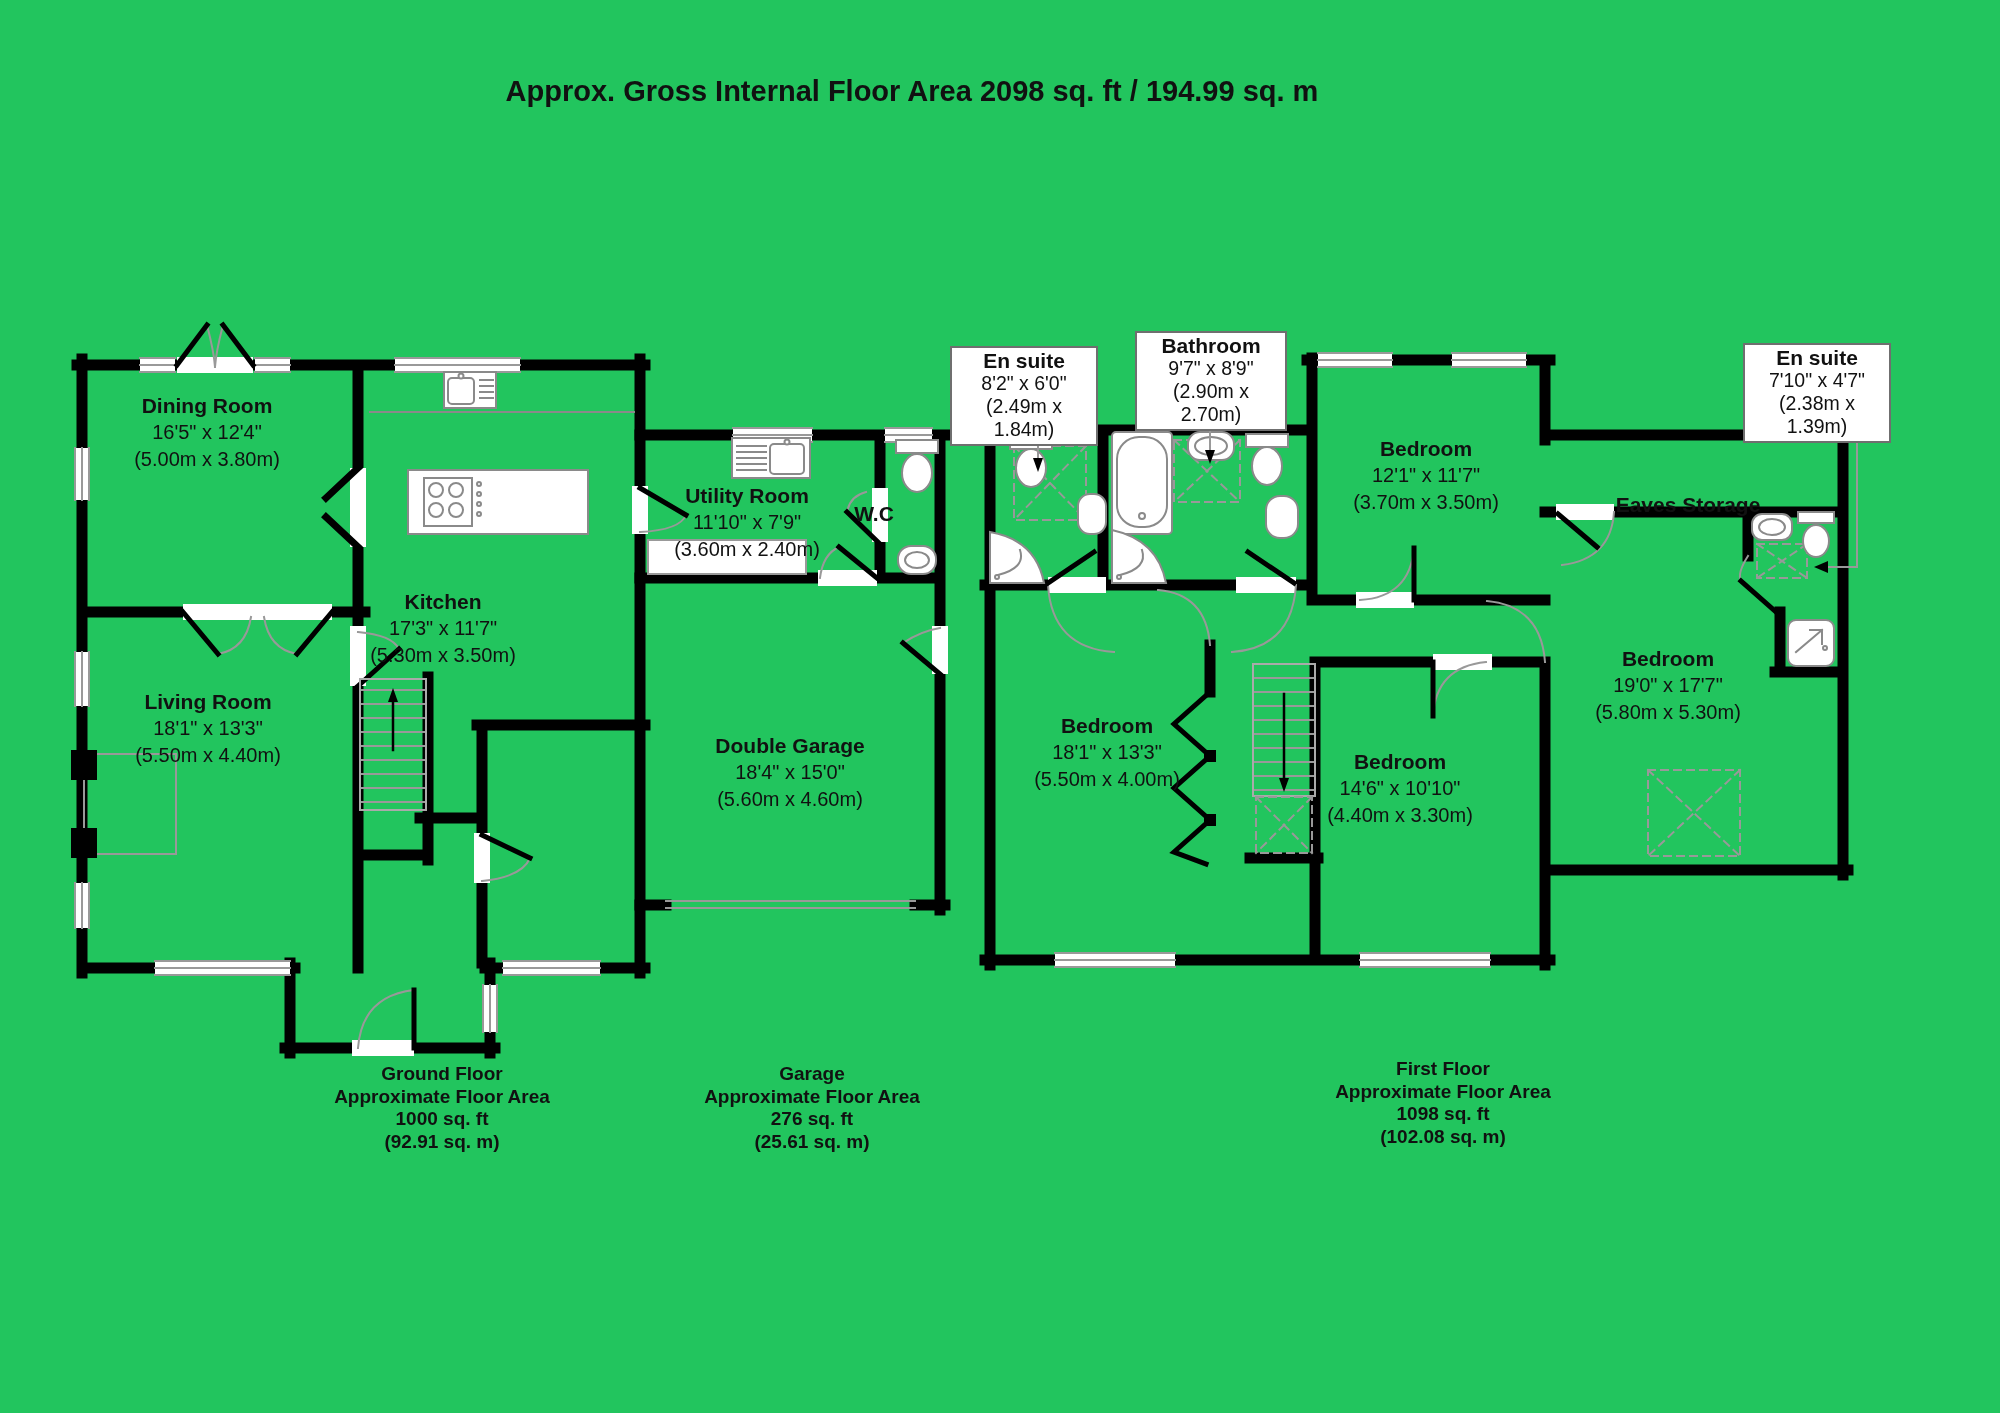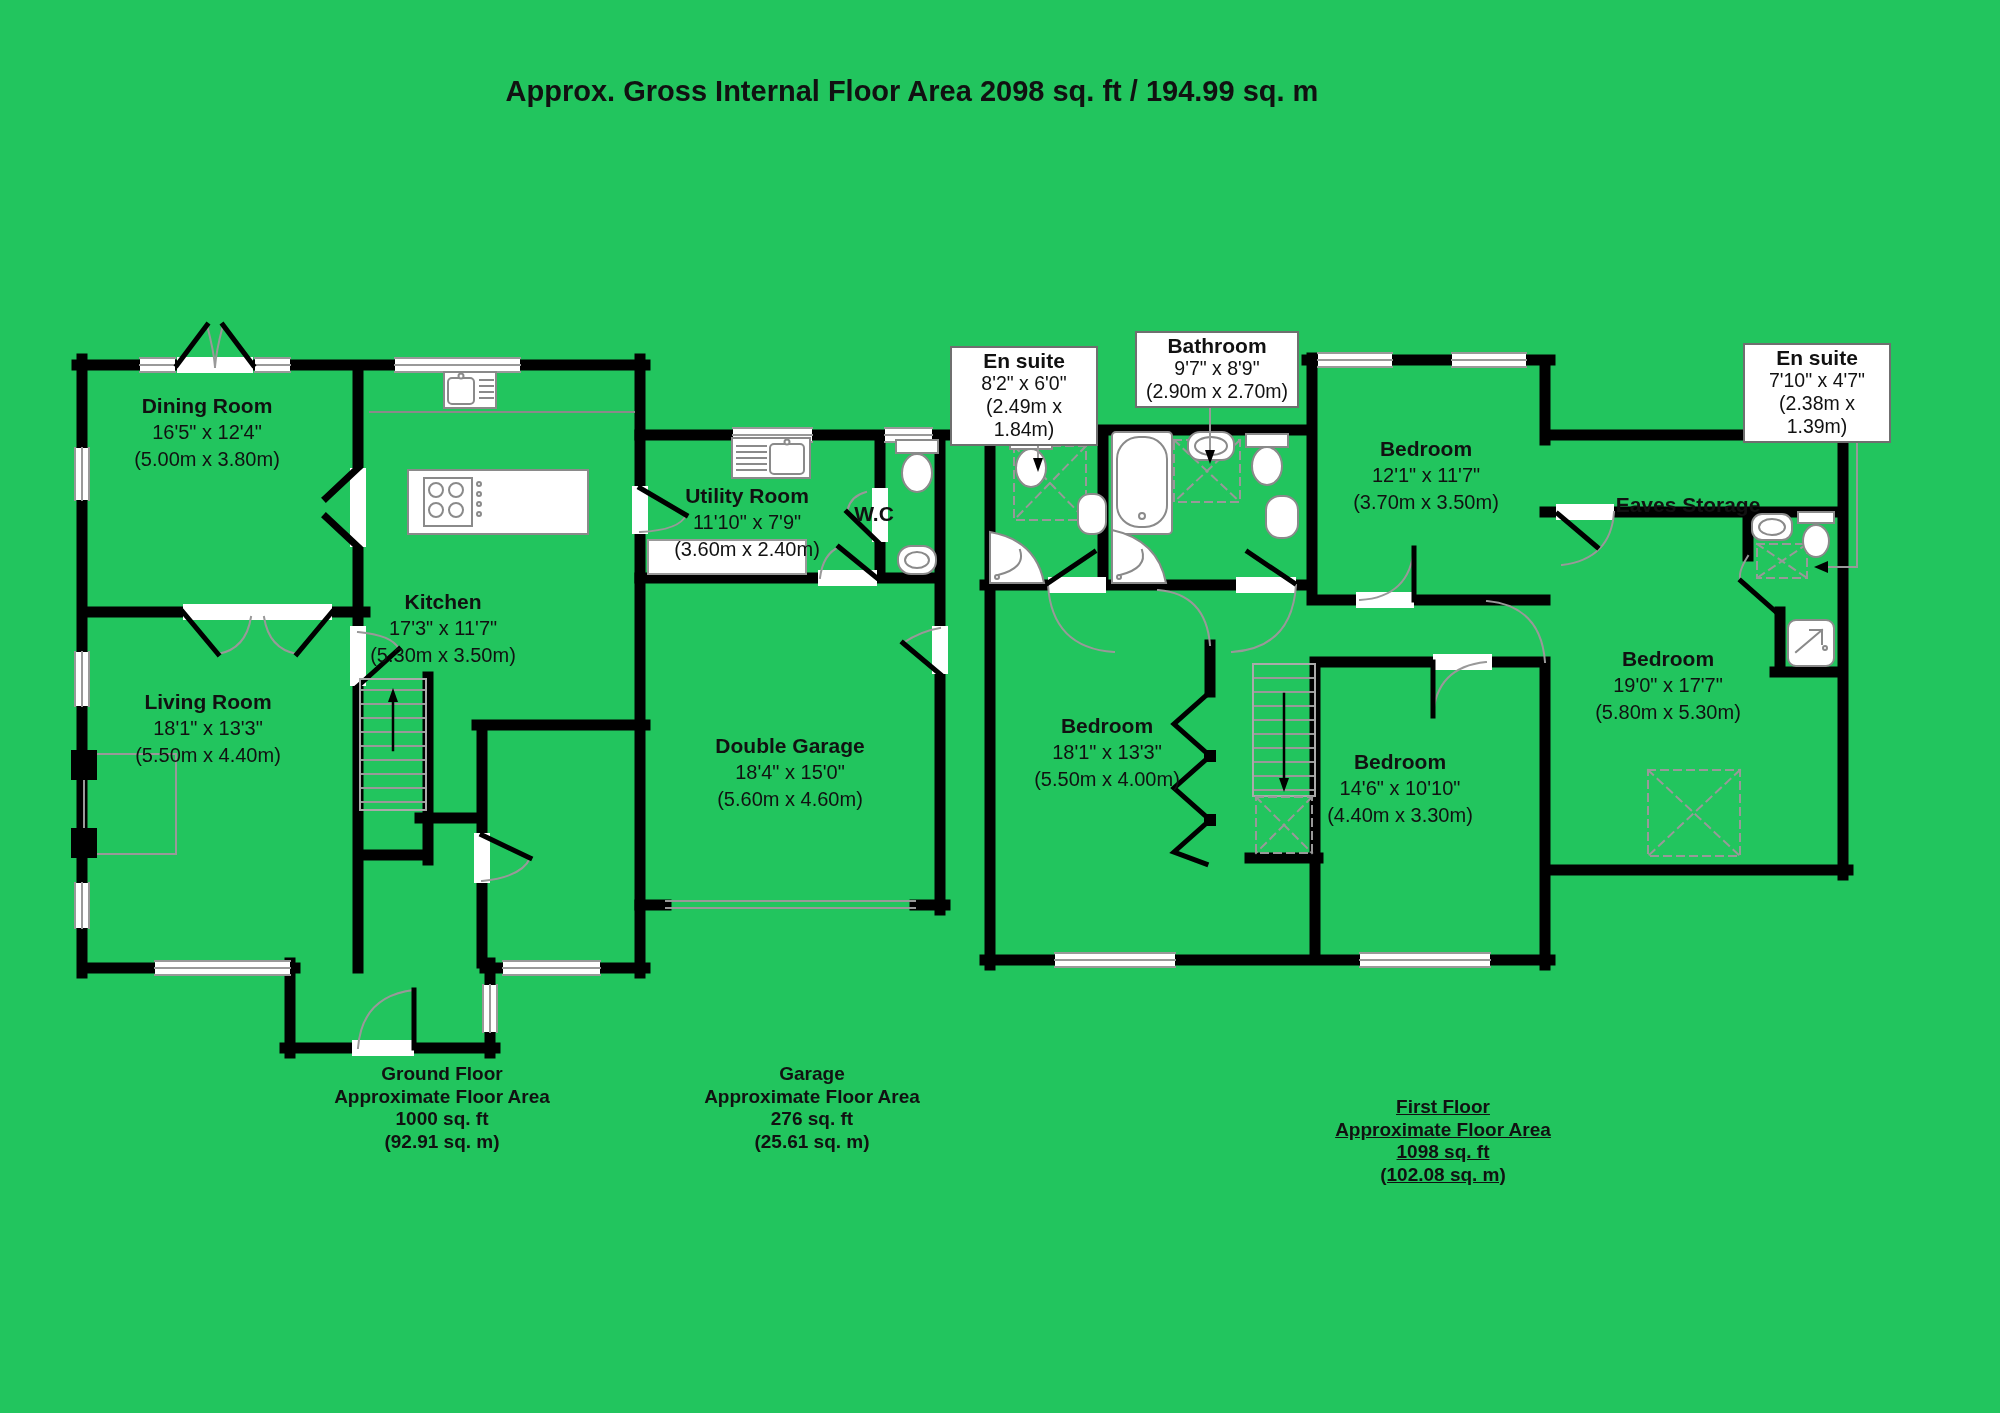--- a/index.html
+++ b/index.html
@@ -298,21 +298,21 @@
     <div class="rname">Bedroom</div>
     <div class="rdim">19'0" x 17'7"</div>
     <div class="rdim">(5.80m x 5.30m)</div>
   </div>
 
   <div class="abs callout" style="left:950px;top:346px;width:148px;box-sizing:border-box;text-align:center;">
     <div class="rname">En suite</div>
     <div class="rdim">8'2" x 6'0"</div>
     <div class="rdim">(2.49m x 1.84m)</div>
   </div>
-  <div class="abs callout" style="left:1135px;top:331px;width:164px;box-sizing:border-box;text-align:center;">
+  <div class="abs callout" style="left:1135px;top:331px;width:152px;box-sizing:border-box;text-align:center;">
     <div class="rname">Bathroom</div>
     <div class="rdim">9'7" x 8'9"</div>
     <div class="rdim">(2.90m x 2.70m)</div>
   </div>
   <div class="abs callout" style="left:1743px;top:343px;width:148px;box-sizing:border-box;text-align:center;">
     <div class="rname">En suite</div>
     <div class="rdim">7'10" x 4'7"</div>
     <div class="rdim">(2.38m x 1.39m)</div>
   </div>
 
@@ -321,21 +321,21 @@
     <div>Approximate Floor Area</div>
     <div>1000 sq. ft</div>
     <div>(92.91 sq. m)</div>
   </div>
   <div class="abs ctr caption" style="left:812px;top:1063px;">
     <div>Garage</div>
     <div>Approximate Floor Area</div>
     <div>276 sq. ft</div>
     <div>(25.61 sq. m)</div>
   </div>
-  <div class="abs ctr caption" style="left:1443px;top:1096px;text-decoration:underline;">
+  <div class="abs ctr caption" style="left:1443px;top:1058px;">
     <div>First Floor</div>
     <div>Approximate Floor Area</div>
     <div>1098 sq. ft</div>
     <div>(102.08 sq. m)</div>
   </div>
 
 
 </div>
 
 </body></html>

